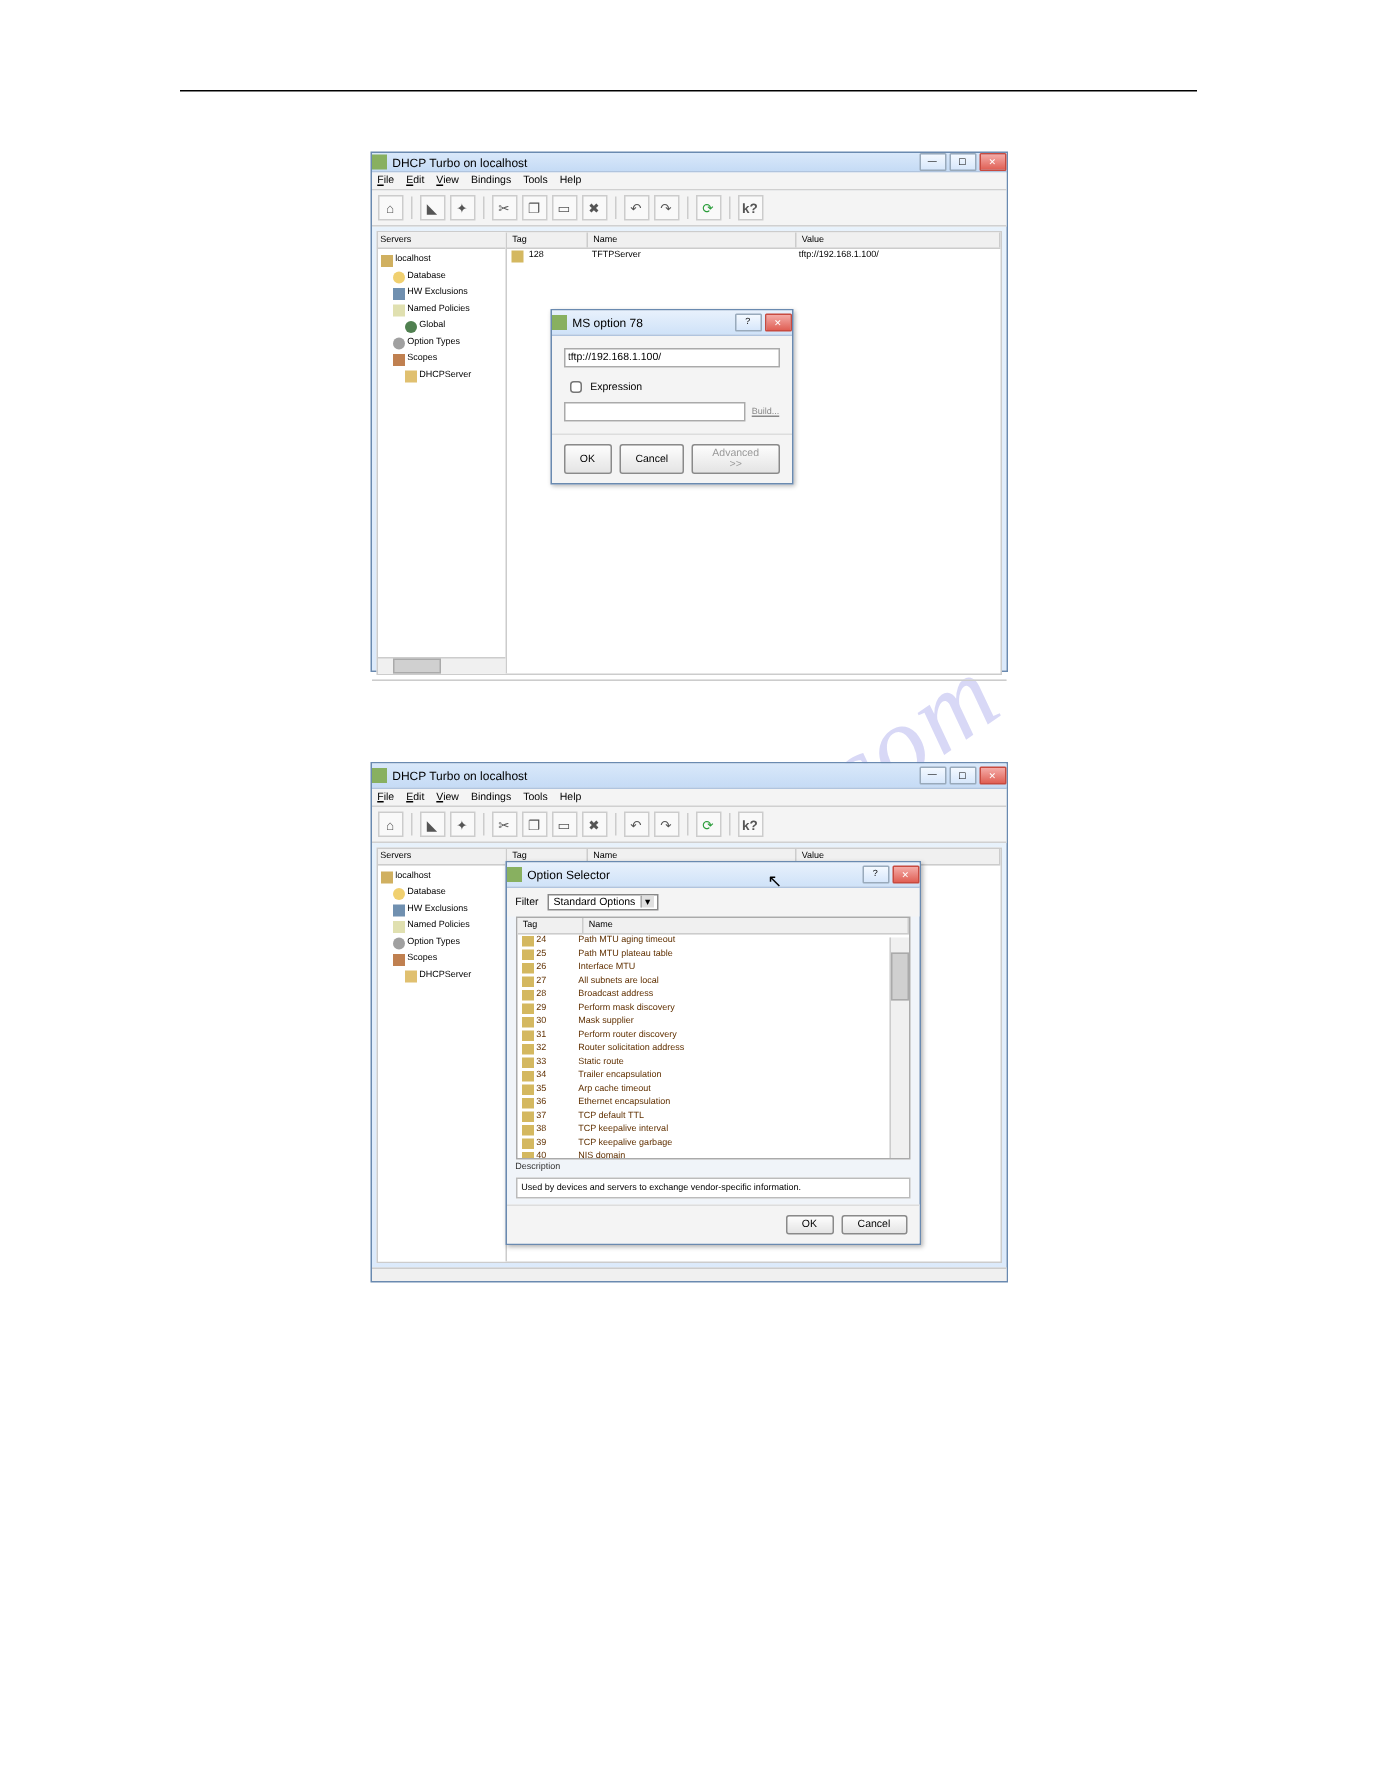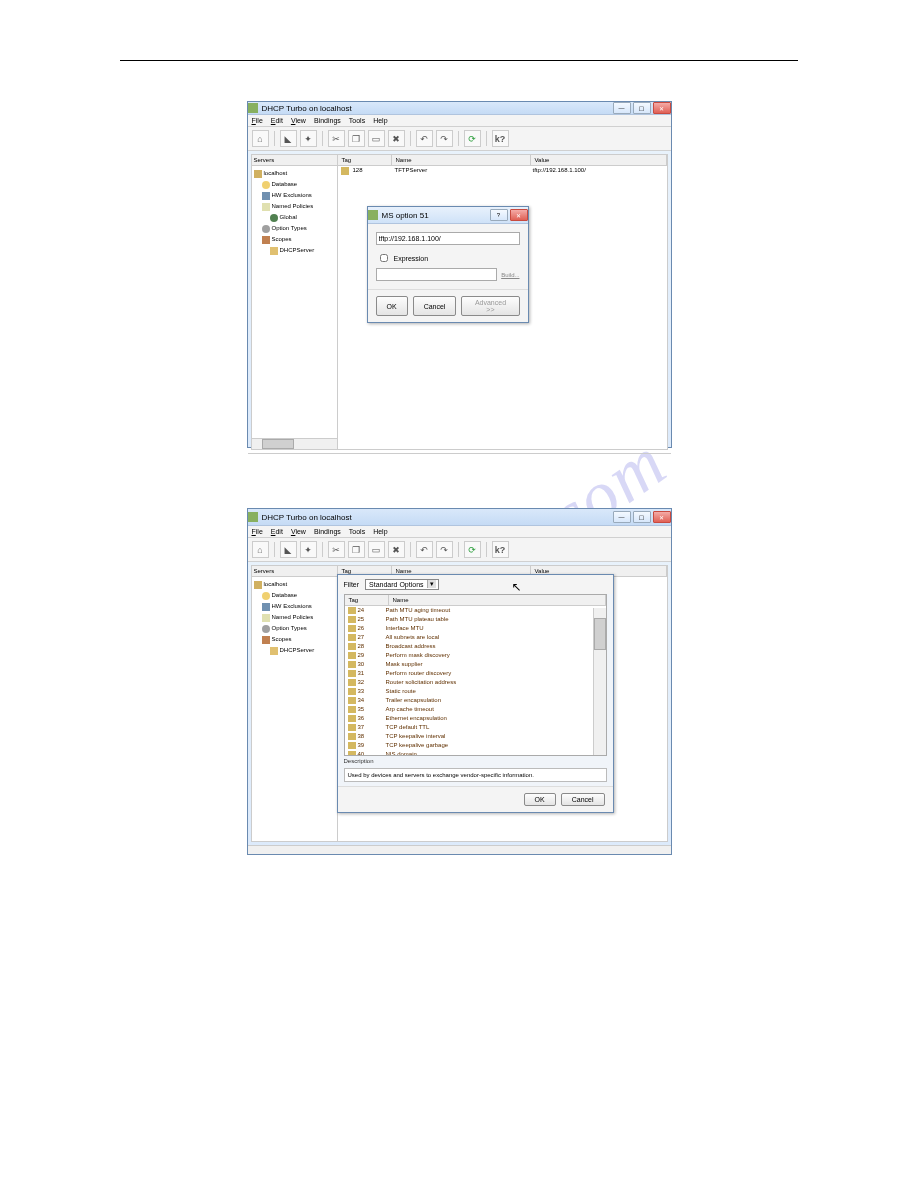--- a/index.html
+++ b/index.html
@@ -176,21 +176,21 @@
           </div>
         </div>
       </div>
     </div>
     <div class="sbar"></div>
   </div>
 
   <div class="modal" style="left:120px;top:105px;width:160px;">
     <div class="titlebar">
       <span class="ticon"></span>
-      <span class="ttxt">MS option 51</span>
+      <span class="ttxt">MS option 78</span>
       <div class="winctl">
         <span>?</span>
         <span class="close">✕</span>
       </div>
     </div>
     <div class="mbody">
       <input class="txtin" value="tftp://192.168.1.100/" style="">
       <label class="chk">
             <input type="checkbox" style="">
             <span>Expression</span>
@@ -287,20 +287,28 @@
           <div style="width:130px;">Name</div>
           <div style="flex:1;">Value</div>
         </div>
         <div class="rows"></div>
       </div>
     </div>
     <div class="sbar"></div>
   </div>
 
   <div class="modal" style="left:90px;top:66px;width:275px;">
+    <div class="titlebar">
+      <span class="ticon"></span>
+      <span class="ttxt">Option Selector</span>
+      <div class="winctl">
+        <span>?</span>
+        <span class="close">✕</span>
+      </div>
+    </div>
     <div class="filterrow">
       <span>Filter</span>
       <span class="combo">Standard Options</span>
     </div>
     <div class="optlist">
       <div class="lhdrrow">
         <div style="width:35px;">Tag</div>
         <div style="flex:1;">Name</div>
       </div>
       <div class="items" id="optitems">

